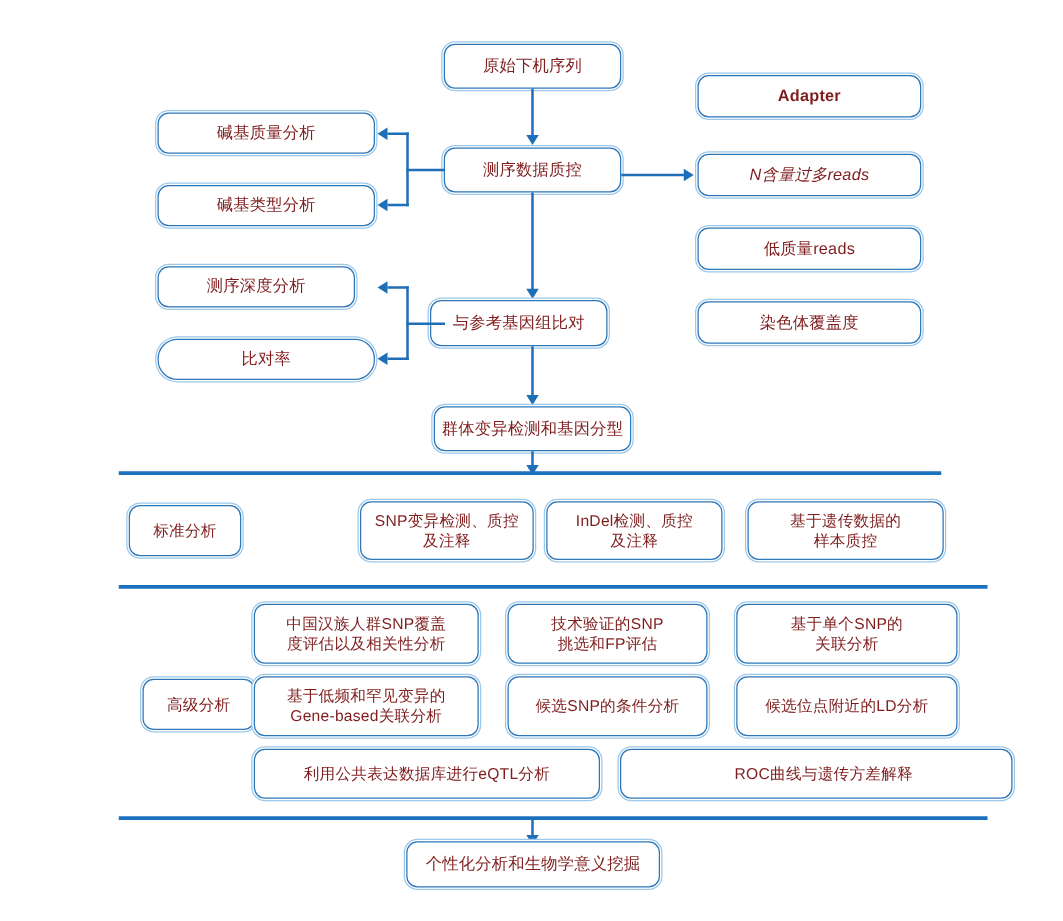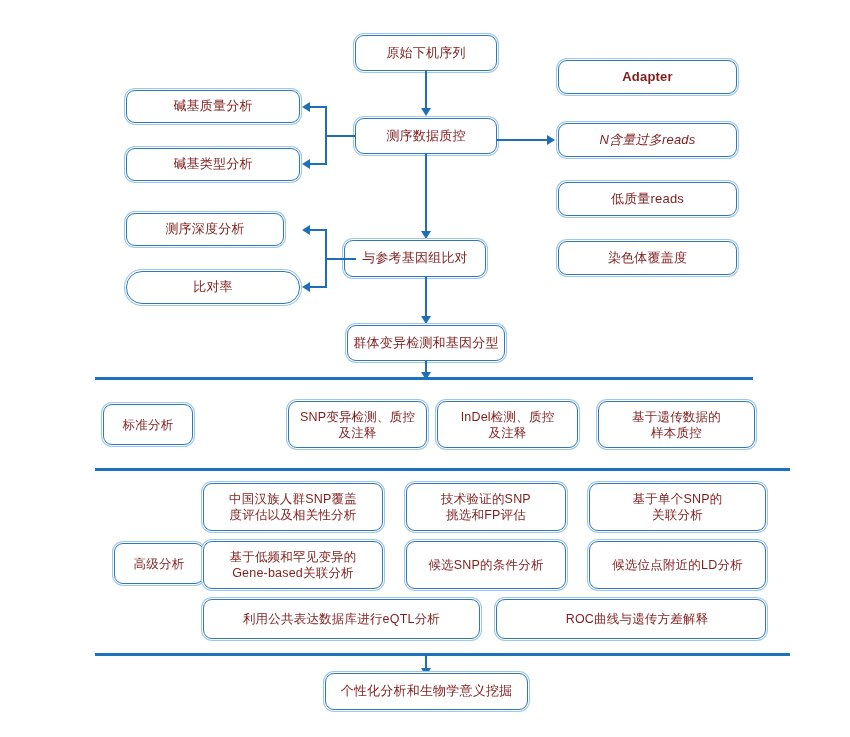--- a/index.html
+++ b/index.html
@@ -177,21 +177,21 @@
   <div class="box small" style="left:406px;top:541px;width:160px;height:48px;">
     <span class="lbl">候选SNP的条件分析</span>
   </div>
   <div class="box small" style="left:589px;top:541px;width:177px;height:48px;">
     <span class="lbl">候选位点附近的LD分析</span>
   </div>
 
   <div class="box small" style="left:203px;top:599px;width:277px;height:40px;text-align:center;">
     <span class="lbl">利用公共表达数据库进行eQTL分析</span>
   </div>
-  <div class="box small" style="left:496px;top:599px;width:270px;height:40px;padding-left:16px;">
+  <div class="box small" style="left:496px;top:599px;width:314px;height:40px;padding-left:16px;">
     <span class="lbl">ROC曲线与遗传方差解释</span>
   </div>
 
   <div class="divider" style="left:95px;top:653px;width:695px;"></div>
 
   <div class="ln vline" style="left:425px;top:655px;width:2px;height:16px;"></div>
   <div class="arrow down" style="left:421px;top:668px;"></div>
 
   <div class="box" style="left:325px;top:673px;width:203px;height:37px;">
     <span class="lbl">个性化分析和生物学意义挖掘</span>

